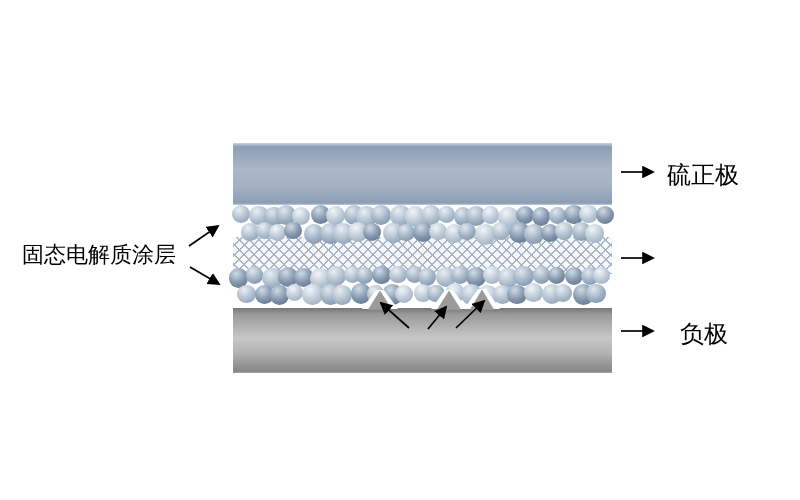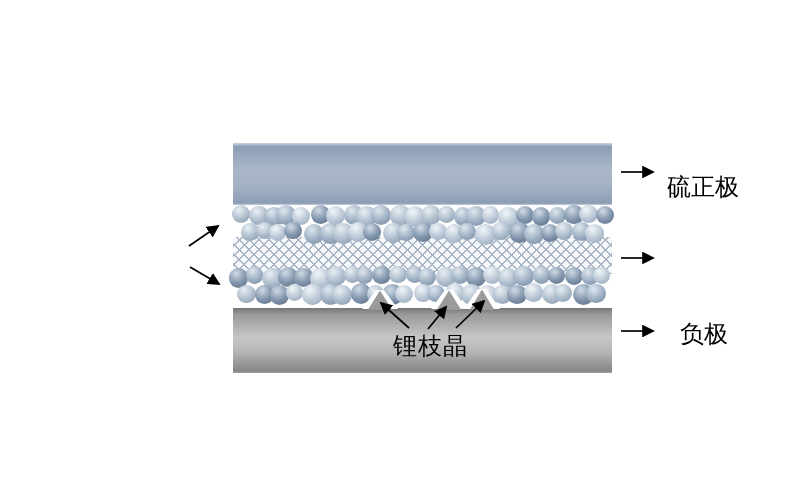--- a/index.html
+++ b/index.html
@@ -38,21 +38,21 @@
 
   
   .band{position:absolute;left:231px;width:383px;height:46px;z-index:2;}
   .band-top{top:203px;}
   .band-bottom{top:264px;}
   .sphere{position:absolute;border-radius:50%;}
 
   
   .lbl{position:absolute;color:var(--text);white-space:nowrap;z-index:5;}
   .lbl-coating{left:22px;top:240px;font-size:22px;}
-  .lbl-cathode{left:667px;top:159px;font-size:24px;margin-top:12px;}
+  .lbl-cathode{left:667px;top:159px;font-size:24px;}
   .lbl-separator{left:667px;top:245px;font-size:24px;}
   .lbl-anode{left:680px;top:318px;font-size:24px;}
   .lbl-dendrite{left:393px;top:330px;font-size:24px;letter-spacing:1px;z-index:5;}
 
   .overlay{position:absolute;left:0;top:0;width:800px;height:500px;z-index:4;pointer-events:none;}
 </style>
 </head>
 <body>
 
 <div class="canvas">
@@ -183,17 +183,17 @@
     <line x1="621" y1="331" x2="653" y2="331" stroke="#000" stroke-width="1.7" marker-end="url(#ah)"></line>
 
     <line x1="189" y1="246" x2="218" y2="226" stroke="#000" stroke-width="1.7" marker-end="url(#ah)"></line>
     <line x1="190" y1="267" x2="219" y2="284" stroke="#000" stroke-width="1.7" marker-end="url(#ah)"></line>
 
     <line x1="409" y1="328" x2="381" y2="303" stroke="#000" stroke-width="1.7" marker-end="url(#ah)"></line>
     <line x1="428" y1="329" x2="446" y2="307" stroke="#000" stroke-width="1.7" marker-end="url(#ah)"></line>
     <line x1="456" y1="328" x2="484" y2="301" stroke="#000" stroke-width="1.7" marker-end="url(#ah)"></line>
   </svg>
 
+  <div class="lbl lbl-coating">固态电解质涂层</div>
   <div class="lbl lbl-cathode">硫正极</div>
   <div class="lbl lbl-anode">负极</div>
-  <div class="lbl lbl-dendrite">锂枝晶</div>
 
 </div>
 
 </body></html>

